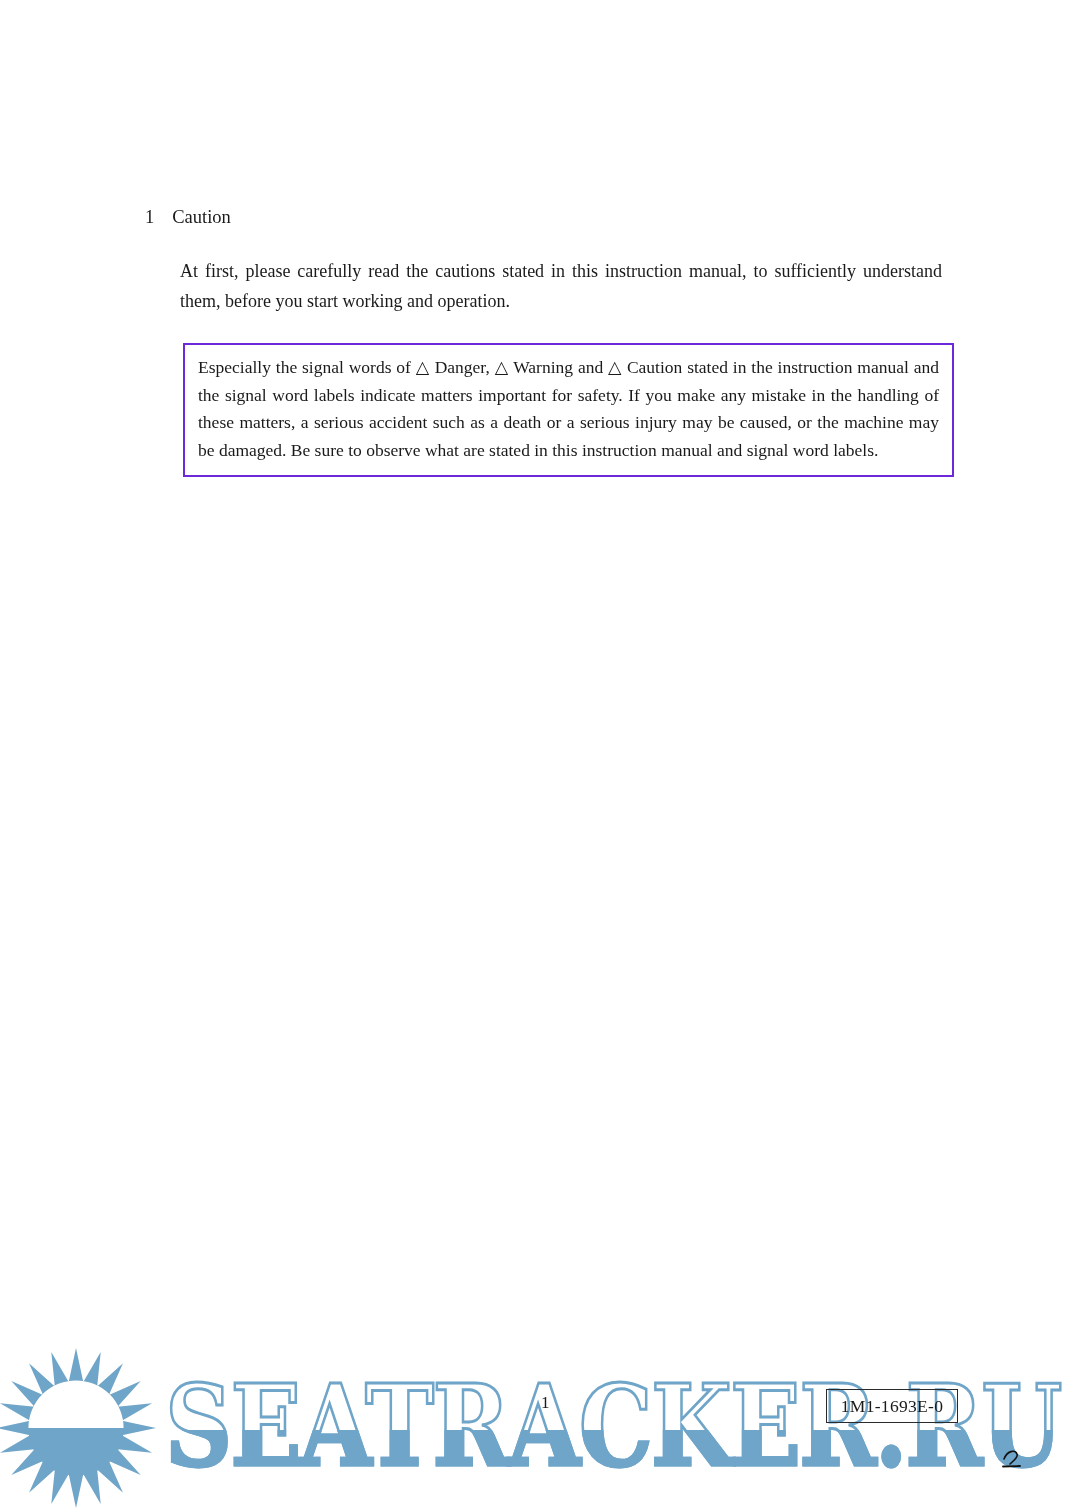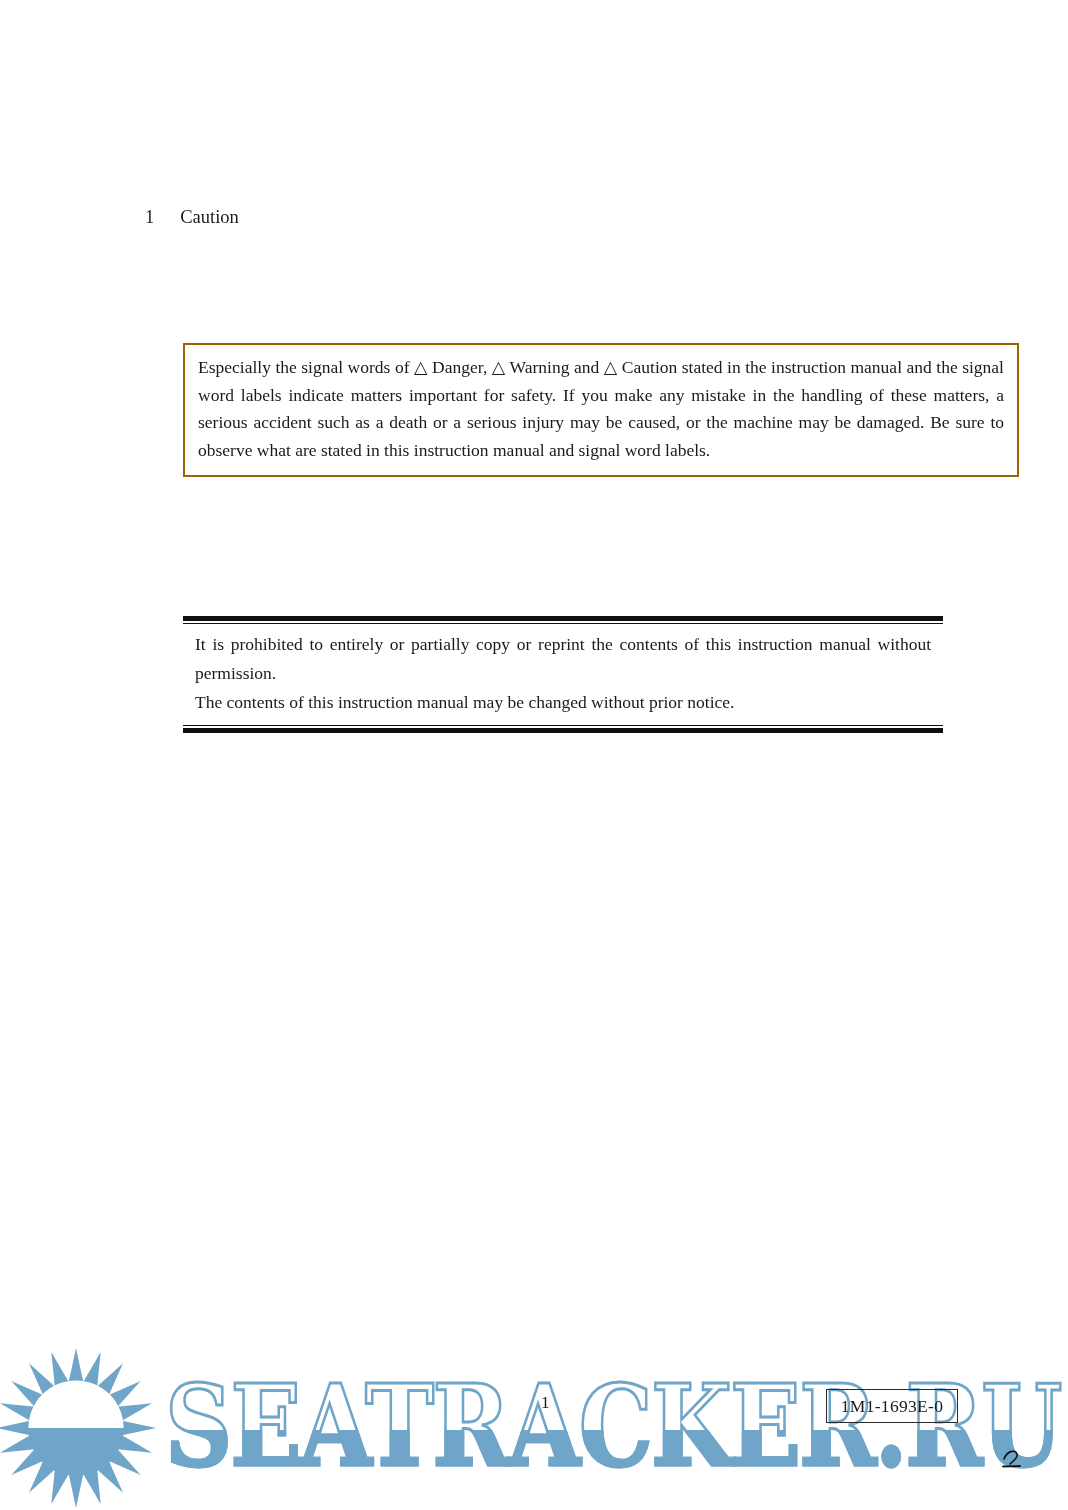--- a/index.html
+++ b/index.html
@@ -48,39 +48,39 @@
 
   
   .content { position: absolute; inset: 0; z-index: 2; }
 
   .heading {
     position: absolute;
     left: 145px;
     top: 207px;
     font-size: 18.5px;
   }
-  .sec-title { margin-left: 26px; text-align: center; }
+  .sec-title { margin-left: 18px; text-align: center; }
 
   .intro {
     position: absolute;
     left: 180px;
     top: 256px;
     width: 762px;
     margin: 0;
     font-size: 18px;
     line-height: 30px;
     text-align: justify;
   }
 
   .box {
     position: absolute;
     left: 183px;
-    width: 836px;
+    width: 771px;
     box-sizing: border-box;
-    border: 2px solid #a16207;
+    border: 2px solid #6d28d9;
     background: transparent;
   }
   .box p {
     margin: 0;
     font-size: 17.5px;
     text-align: justify;
   }
   .box1 { top: 343px; padding: 9px 13px 11px 13px; }
   .box1 p { line-height: 27.5px; }
   .box2 { top: 512px; padding: 12px 13px 14px 13px; }
@@ -149,32 +149,27 @@
     </svg>
     <div class="wm-text">SEATRACKER.RU</div>
   </div>
 
   <div class="content">
 
     <div class="heading">
       <span class="sec-num">1</span><span class="sec-title">Caution</span>
     </div>
 
+    <p class="intro">At first, please carefully read the cautions stated in this instruction manual, to sufficiently understand them, before you start working and operation.</p>
 
     <div class="box box1">
       <p>Especially the signal words of △ Danger, △ Warning and △ Caution stated in the instruction manual and the signal word labels indicate matters important for safety.  If you make any mistake in the handling of these matters, a serious accident such as a death or a serious injury may be caused, or the machine may be damaged.  Be sure to observe what are stated in this instruction manual and signal word labels.</p>
     </div>
 
 
-    <div class="box3">
-      <div class="box3-inner">
-        <p>It is prohibited to entirely or partially copy or reprint the contents of this instruction manual without permission.</p>
-        <p>The contents of this instruction manual may be changed without prior notice.</p>
-      </div>
-    </div>
 
     <div class="page-number">1</div>
 
     <div class="doc-code-box">
       <span>1M1-1693E-0</span>
     </div>
 
     <svg class="corner-mark" viewBox="0 0 26 26" aria-hidden="true">
       <path d="M4 12 C 7 4, 15 2, 17 7 C 18.5 10.5, 13 14, 10 17" fill="none" stroke="#111" stroke-width="1.6" stroke-linecap="round"></path>
       <path d="M3 19.5 L 20 19" fill="none" stroke="#111" stroke-width="1.8" stroke-linecap="round"></path>

